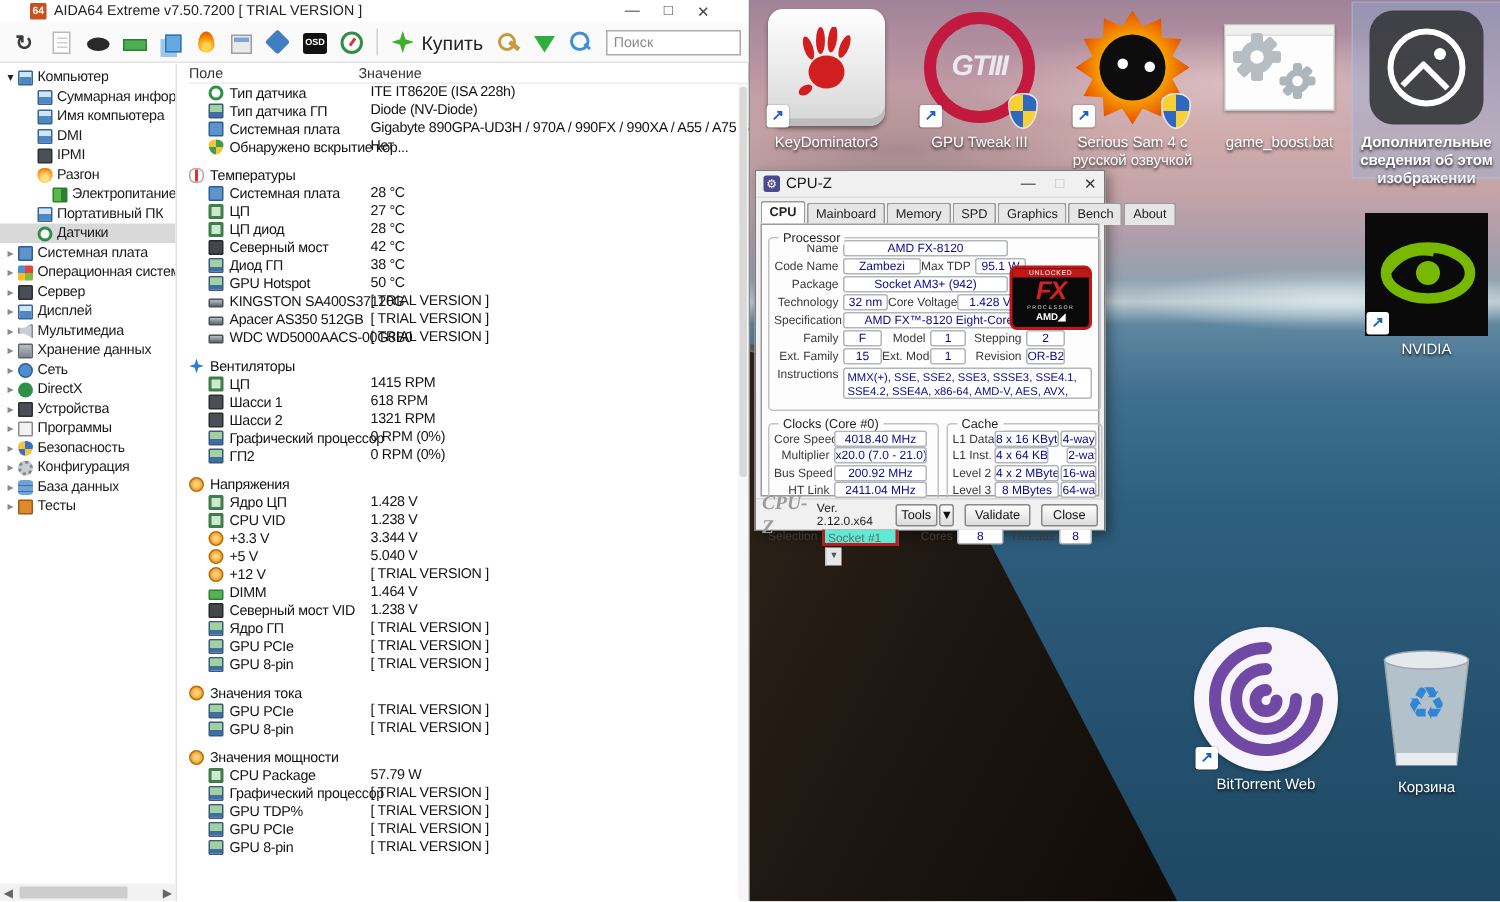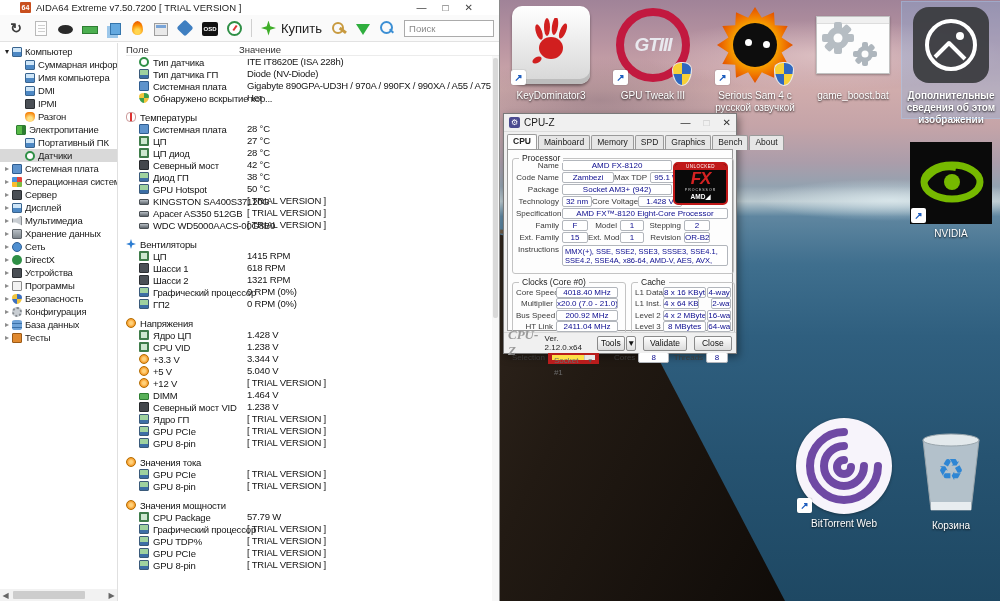--- a/index.html
+++ b/index.html
@@ -160,28 +160,28 @@
   .fset { position:absolute; border:1px solid #c3c3c3; border-radius:3px; }
   .fset legend,.fset .leg { position:absolute; top:-6px; left:6px; background:#fdfdfd; font-size:8.5px; padding:0 3px; color:#222; }
   #fs-proc { left:4px; top:8px; width:222px; height:116px; }
   #fs-clocks { left:4px; top:132px; width:114px; height:62px; }
   #fs-cache { left:123px; top:132px; width:104px; height:62px; }
   .frow { display:flex; align-items:center; margin:1px 3px; height:10.5px; }
   .flabel { font-size:8px; color:#3a3a3a; text-align:right; padding-right:3px; white-space:nowrap; }
   .fbox { height:11px; line-height:10px; border:1px solid #b2b6bc; border-radius:2px; background:#fff; color:#0b0b8f; font-size:8px; text-align:center; overflow:hidden; white-space:nowrap; }
   .w-l { width:46px; flex:none; }
   #fs-proc .frow { margin:1.5px 3px; }
-  .fx-badge { position:absolute; right:5px; top:3px; width:55px; height:43px; background:#090909; border:2px solid #c01818; border-radius:5px; text-align:center; overflow:hidden; }
+  .fx-badge { position:absolute; right:5px; top:18px; width:55px; height:43px; background:#090909; border:2px solid #c01818; border-radius:5px; text-align:center; overflow:hidden; }
   .fx-top { background:#c01818; color:#fff; font-size:4.5px; line-height:6px; letter-spacing:.5px; }
   .fx-main { color:#d42222; font-size:17px; font-weight:bold; font-style:italic; line-height:18px; letter-spacing:-1px; }
   .fx-sub { color:#ddd; font-size:3.5px; line-height:4px; letter-spacing:1px; }
   .fx-brand { color:#fff; font-size:6.5px; font-weight:bold; line-height:9px; }
   .instr-box { height:21px !important; line-height:9.5px !important; text-align:left !important; padding:1px 2px; white-space:normal !important; font-size:7.5px !important; }
   .cz-selrow { position:absolute; left:4px; right:4px; top:200px; height:15px; display:flex; align-items:center; }
-  .combo { display:flex; width:56px; height:13px; border:4px solid #b91c1c; background:#fde047; }
+  .combo { display:flex; width:56px; height:13px; border:2px solid #b91c1c; background:#5eead4;flex-direction:column; }
   .combo .ctext { flex:1; font-size:8px; color:#6a6a6a; line-height:12px; padding-left:2px; }
   .combo .cbtn { width:11px; background:#e7e7e7; border-left:1px solid #c6c6c6; font-size:6px; line-height:12px; text-align:center; color:#555; }
   .cz-footer { position:absolute; left:0; right:0; bottom:0; height:21px; border-top:1px solid #d8d8d8; display:flex; align-items:center; background:#f0f0f0; padding:0 4px; }
   .cz-logo { font-family:"Liberation Serif",serif; font-style:italic; font-weight:bold; font-size:13px; color:#9a9a9a; }
   .cz-ver { font-size:8px; color:#222; margin-left:5px; }
   .czbtn { height:15px; border:1px solid #8a8a8a; border-radius:2px; background:linear-gradient(#fefefe,#dcdcdc); font-size:8.5px; line-height:13px; text-align:center; color:#111; }
   .b-tools { width:34px; margin-left:8px; }
   .b-drop { width:12px; margin-left:1px; }
   .b-validate { width:52px; margin-left:7px; }
   .b-close { width:46px; margin-left:7px; }
@@ -247,21 +247,21 @@
             <div class="tree-row" style="padding-left: 15px;">
               <span class="tw"></span>
               <span class="mi ti-ipmi"></span>
               <span class="tree-label">IPMI</span>
             </div>
             <div class="tree-row" style="padding-left: 15px;">
               <span class="tw"></span>
               <span class="mi ti-overclock"></span>
               <span class="tree-label">Разгон</span>
             </div>
-            <div class="tree-row" style="padding-left: 6px;">
+            <div class="tree-row" style="padding-left: 25px;">
               <span class="tw"></span>
               <span class="mi ti-power-supply"></span>
               <span class="tree-label">Электропитание</span>
             </div>
             <div class="tree-row" style="padding-left: 15px;">
               <span class="tw"></span>
               <span class="mi ti-laptop"></span>
               <span class="tree-label">Портативный ПК</span>
             </div>
             <div class="tree-row selected" style="padding-left: 15px;">

